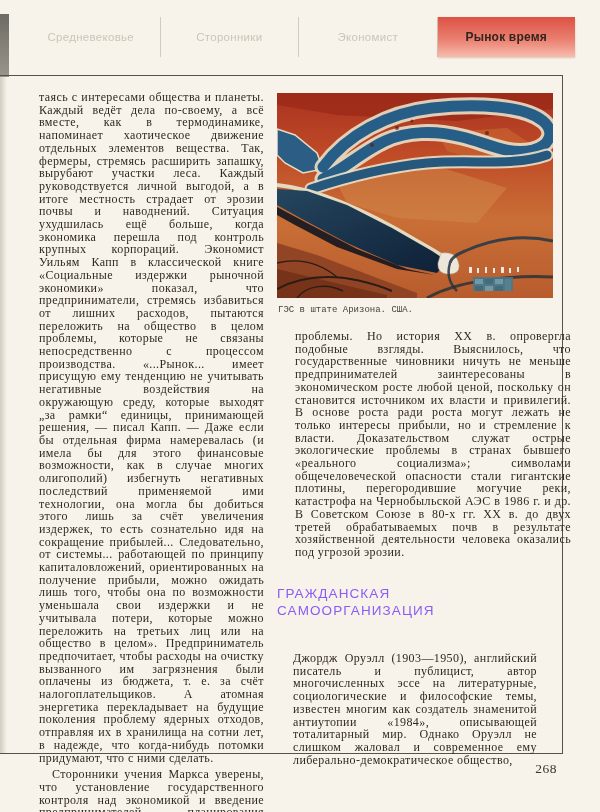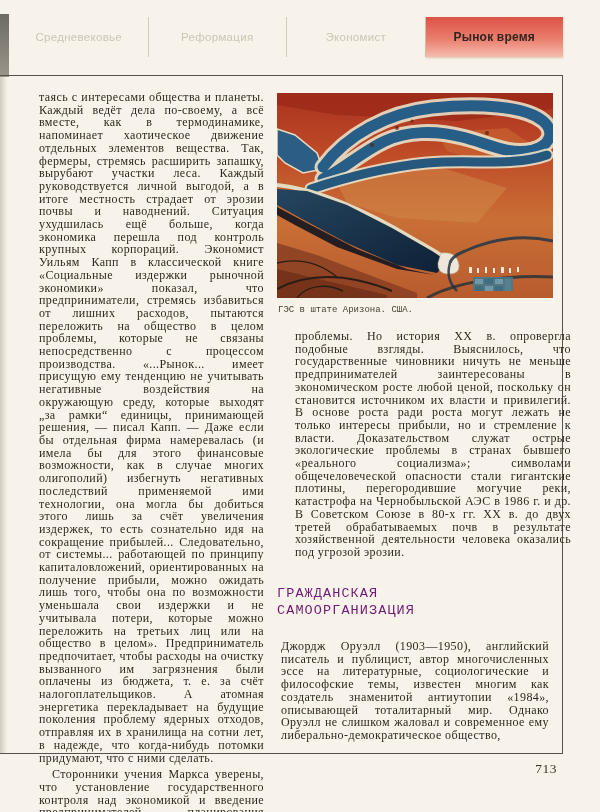--- a/index.html
+++ b/index.html
@@ -11,21 +11,21 @@
   }
   .binding-top {
     position:absolute; left:0; top:14px; width:9px; height:63px;
     background:linear-gradient(180deg,#6e6b64,#9a958a);
   }
   .binding-side {
     position:absolute; left:0; top:77px; width:7px; height:676px;
     background:linear-gradient(90deg, rgba(110,100,85,.28), rgba(110,100,85,0));
   }
   .tabs-row {
-    position:absolute; left:10px; top:17px; width:553px; height:40px;
+    position:absolute; left:22px; top:17px; width:553px; height:40px;
     display:flex; font-family:"Liberation Sans", sans-serif;
   }
   .tab {
     flex:1; display:flex; align-items:center; justify-content:center;
     font-size:11.5px; color:#ccc5b6; letter-spacing:.3px;
   }
   .tab:not(:last-child){ border-right:1px solid #d3ccbe; }
   .tab.active {
     background:linear-gradient(180deg,#dd5245 0%, #e97e6e 55%, #f7bcad 100%);
     color:#33241f; font-weight:bold; font-size:12px; letter-spacing:.2px;
@@ -48,22 +48,22 @@
   .photo-caption {
     position:absolute; left:278px; top:305px; width:270px;
     font-family:Liberation Mono, monospace; font-size:9px; color:#474138;
   }
   .rc-text-top {
     position:absolute; left:277px; top:330px; width:276px;
     font-size:12px; line-height:12.7px; letter-spacing:.4px; text-align:justify;margin-left:18px;
   }
   .rc-heading {
     position:absolute; left:277px; top:585px; width:230px;
-    font-family:Liberation Mono, monospace;
-    font-size:13.5px; letter-spacing:1.1px; line-height:17px; color:#701a75;
+    font-family:Liberation Sans, sans-serif;
+    font-size:13.5px; letter-spacing:1.1px; line-height:17px; color:#8b5cf6;
   }
   .rc-text-bottom {
     position:absolute; left:277px; top:636px; width:276px;
     font-size:12px; line-height:12.7px; letter-spacing:.4px; text-align:justify;
   }
   .page-number {
     position:absolute; right:43px; top:761px;
     font-size:13.5px; color:#3c342b; letter-spacing:.5px;
   }
 </style>
@@ -73,21 +73,21 @@
 <div class="book-page">
 
   <div class="binding-top"></div>
   <div class="binding-side"></div>
 
   <div class="tabs-row">
     <div class="tab">
       <span>Средневековье</span>
     </div>
     <div class="tab">
-      <span>Реформация</span>
+      <span>Сторонники</span>
     </div>
     <div class="tab">
       <span>Экономист</span>
     </div>
     <div class="tab active">
       <span>Рынок время</span>
     </div>
   </div>
 
   <div class="rule-top"></div>
@@ -158,18 +158,18 @@
 
   <div class="photo-caption">ГЭС в штате Аризона. США.</div>
 
   <div class="rc-text-top">
     <p style="margin:0">проблемы. Но история XX в. опровергла подобные взгляды. Выяснилось, что государственные чиновники ничуть не меньше предпринимателей заинтересованы в экономическом росте любой ценой, поскольку он становится источником их власти и привилегий. В основе роста ради роста могут лежать не только интересы прибыли, но и стремление к власти. Доказательством служат острые экологические проблемы в странах бывшего «реального социализма»; символами общечеловеческой опасности стали гигантские плотины, перегородившие могучие реки, катастрофа на Чернобыльской АЭС в 1986 г. и др. В Советском Союзе в 80-х гг. XX в. до двух третей обрабатываемых почв в результате хозяйственной деятельности человека оказались под угрозой эрозии.</p>
   </div>
 
   <div class="rc-heading">ГРАЖДАНСКАЯ САМООРГАНИЗАЦИЯ</div>
 
   <div class="rc-text-bottom">
-    <p style="margin:4px">Джордж Оруэлл (1903—1950), английский писатель и публицист, автор многочисленных эссе на литературные, социологические и философские темы, известен многим как создатель знаменитой антиутопии «1984», описывающей тоталитарный мир. Однако Оруэлл не слишком жаловал и современное ему либерально-демократическое общество,</p>
+    <p style="margin:16px">Джордж Оруэлл (1903—1950), английский писатель и публицист, автор многочисленных эссе на литературные, социологические и философские темы, известен многим как создатель знаменитой антиутопии «1984», описывающей тоталитарный мир. Однако Оруэлл не слишком жаловал и современное ему либерально-демократическое общество,</p>
   </div>
 
-  <div class="page-number">713</div>
+  <div class="page-number">268</div>
 
 </div>
 
 </body></html>

